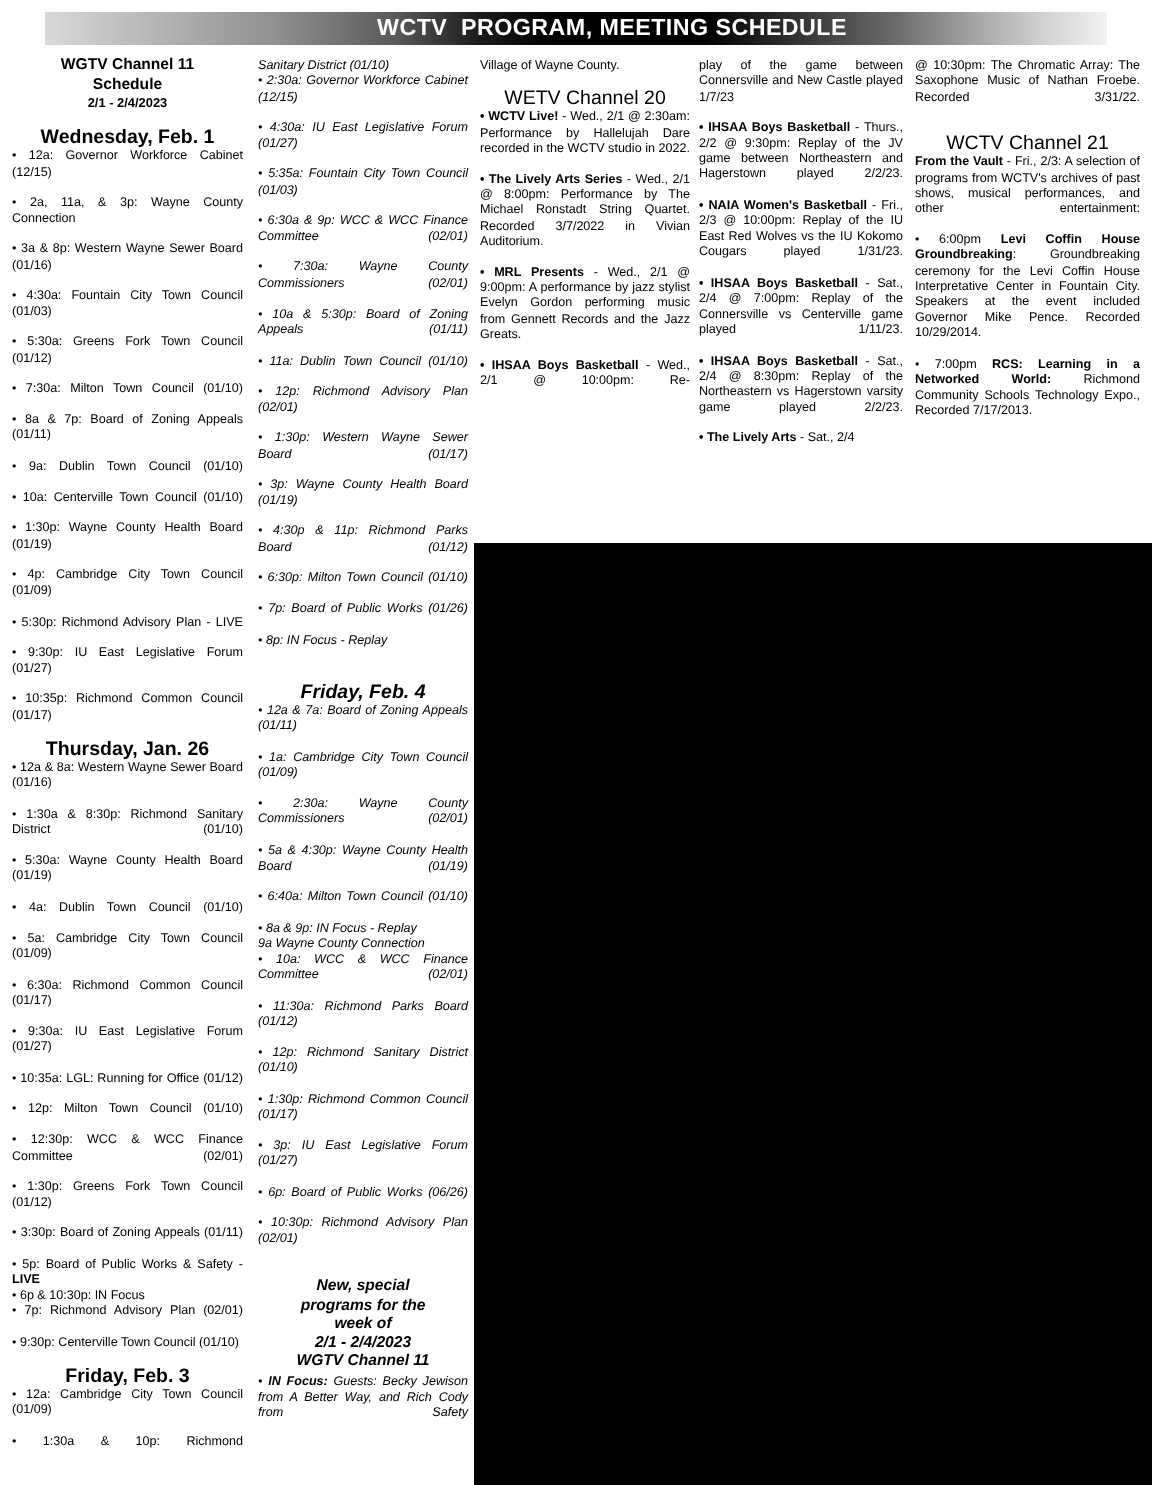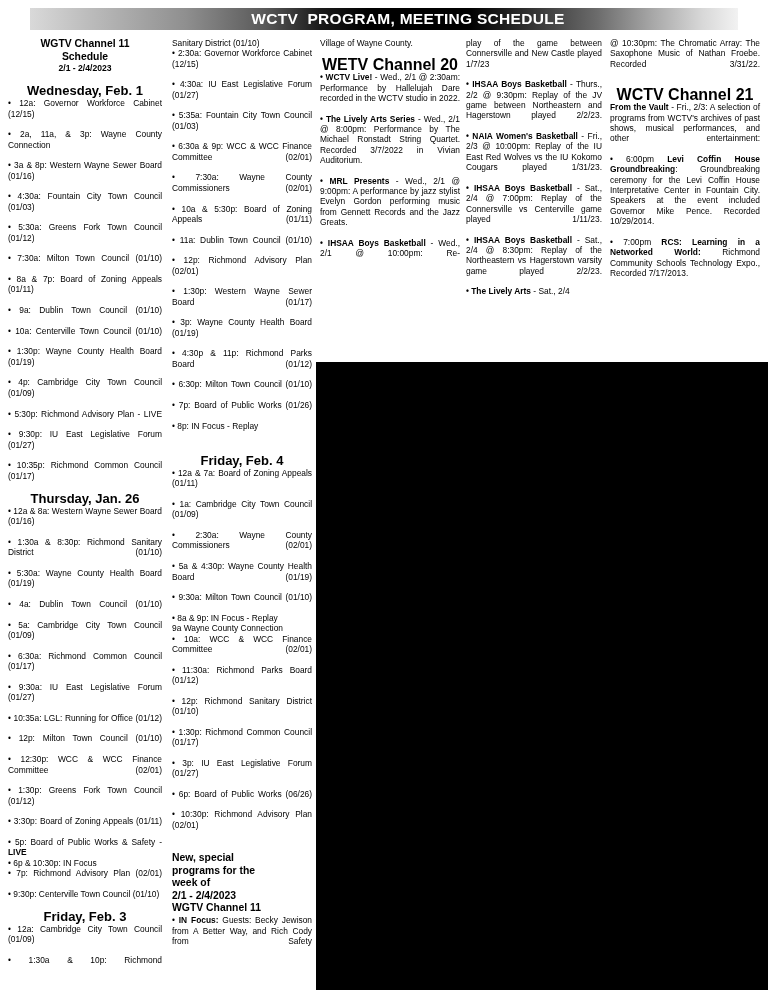--- a/index.html
+++ b/index.html
@@ -66,21 +66,21 @@
   .col {
     position: absolute;
     top: 0;
     font-size: 8.4px;
     line-height: 10.35px;
     text-align: justify;
     text-justify: inter-word;
     font-family: "Liberation Sans", sans-serif;
   }
   .col-0 { left: 8px;   width: 154px; }
-  .col-1 { left: 172px; width: 140px; }
+  .col-1 { left: 172px; width: 140px; font-style: italic; }
   .col-2 { left: 320px; width: 140px; }
   .col-3 { left: 466px; width: 136px; }
   .col-4 { left: 610px; width: 150px; }
 
   
   .head-main {
     text-align: center;
     font-weight: bold;
     font-size: 10.4px;
     line-height: 11.6px;
@@ -96,28 +96,28 @@
   .head-day {
     text-align: center;
     font-weight: bold;
     font-size: 13px;
     line-height: 13px;
     margin: 11px 0 1px 0;
   }
   .head-day.tight { margin-top: 23px; }
   .head-chan {
     text-align: center;
-    font-weight: bold;
-    font-size: 16px;
+    font-weight: normal;
+    font-size: 13px;
     line-height: 13px;
     margin: 9px 0 1px 0;
   }
   .head-chan.first { margin-top: 10px; }
   .head-special {
-    text-align: left;
+    text-align: center;
     font-weight: bold;
     font-size: 10.4px;
     line-height: 12.4px;
     margin: 12px 0 0 0;
   }
 
   .item {
     margin: 0;
     padding: 0;
     text-align: justify;
@@ -239,21 +239,21 @@
       <div class="item">• 7p: Board of Public Works (01/26)</div>
       <div class="item last">• 8p: IN Focus - Replay</div>
     </div>
 
     <div class="head-day tight">Friday, Feb. 4</div>
     <div>
       <div class="item">• 12a &amp; 7a: Board of Zoning Appeals (01/11)</div>
       <div class="item">• 1a: Cambridge City Town Council (01/09)</div>
       <div class="item">• 2:30a: Wayne County Commissioners (02/01)</div>
       <div class="item">• 5a &amp; 4:30p: Wayne County Health Board (01/19)</div>
-      <div class="item">• 9:30a: Milton Town Council (01/10)</div>
+      <div class="item">• 6:40a: Milton Town Council (01/10)</div>
       <div class="item last">• 8a &amp; 9p: IN Focus - Replay</div>
       <div class="item last">9a Wayne County Connection</div>
       <div class="item">• 10a: WCC &amp; WCC Finance Committee (02/01)</div>
       <div class="item">• 11:30a: Richmond Parks Board (01/12)</div>
       <div class="item">• 12p: Richmond Sanitary District (01/10)</div>
       <div class="item">• 1:30p: Richmond Common Council (01/17)</div>
       <div class="item">• 3p: IU East Legislative Forum (01/27)</div>
       <div class="item">• 6p: Board of Public Works (06/26)</div>
       <div class="item">• 10:30p: Richmond Advisory Plan (02/01)</div>
     </div>

